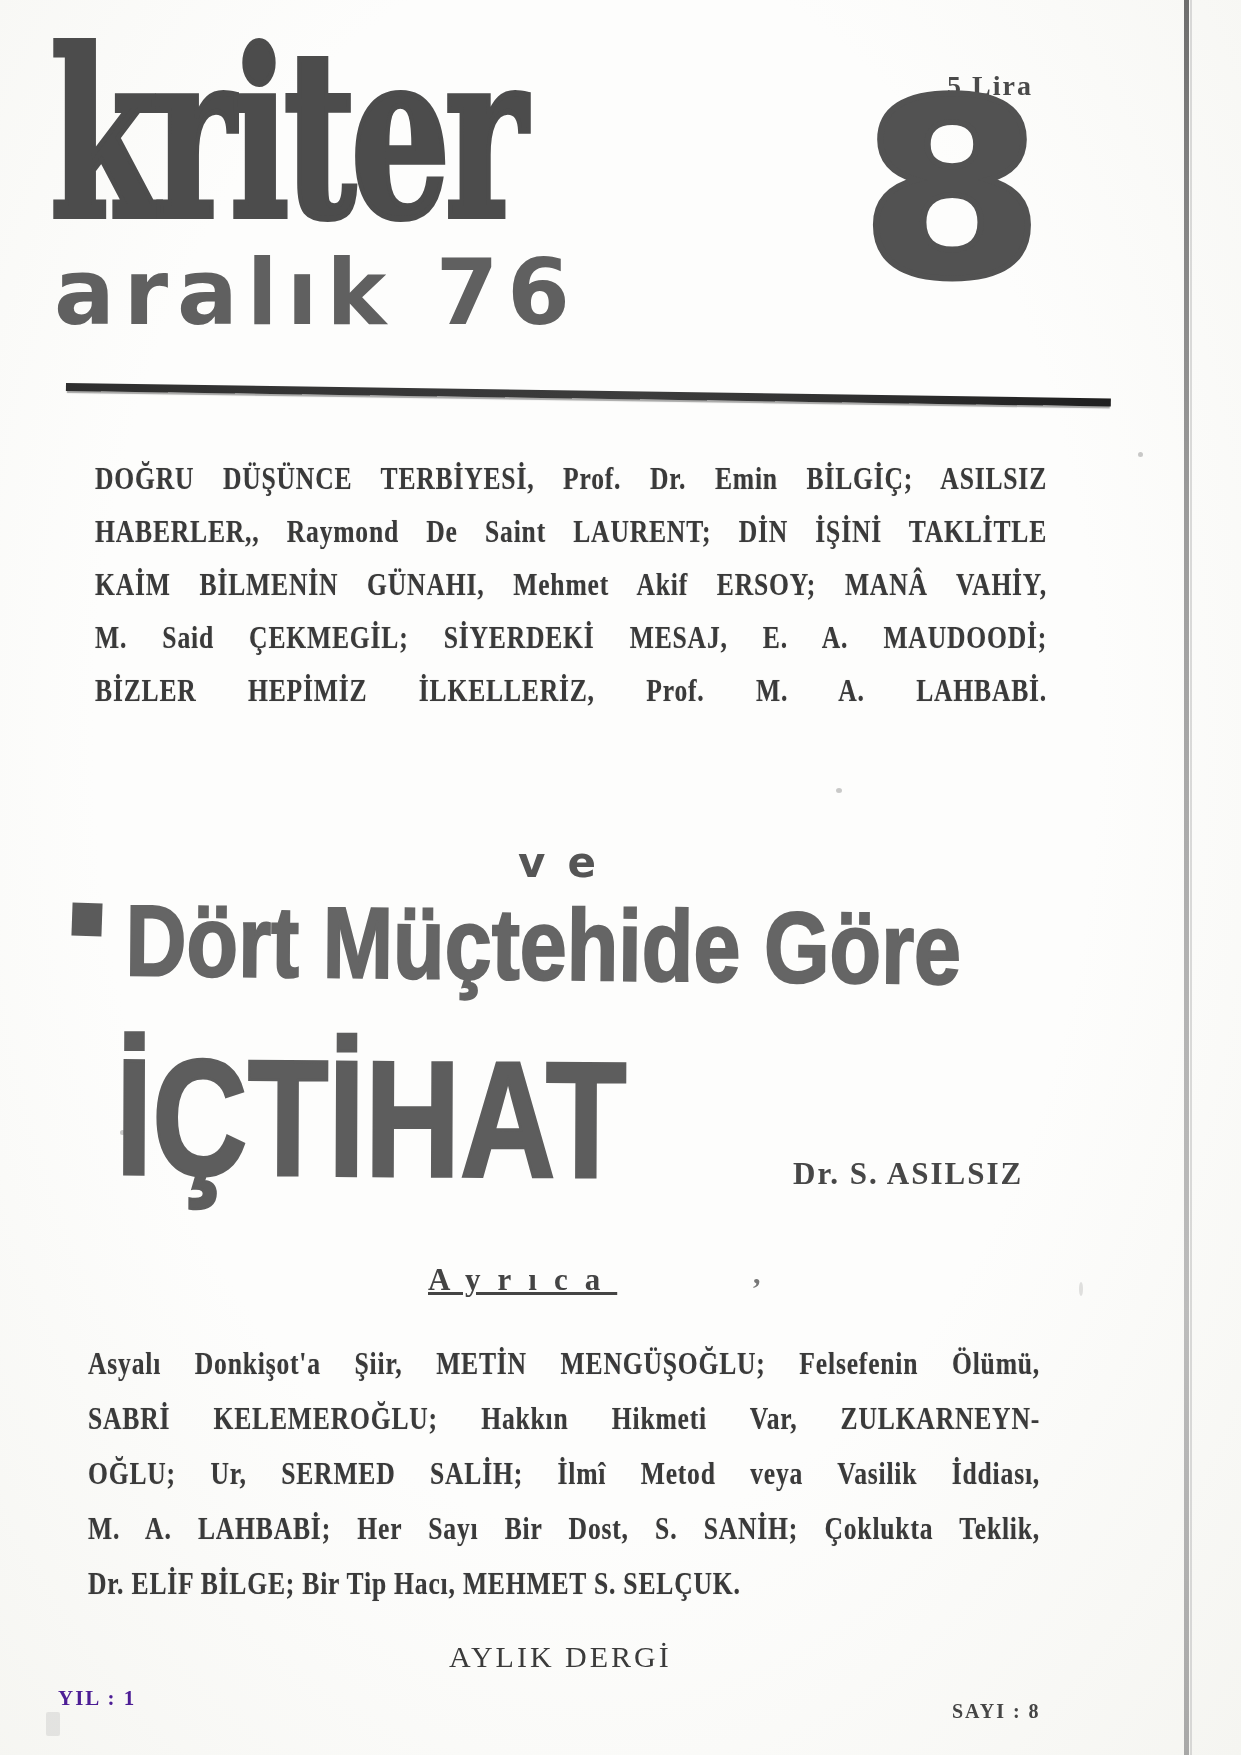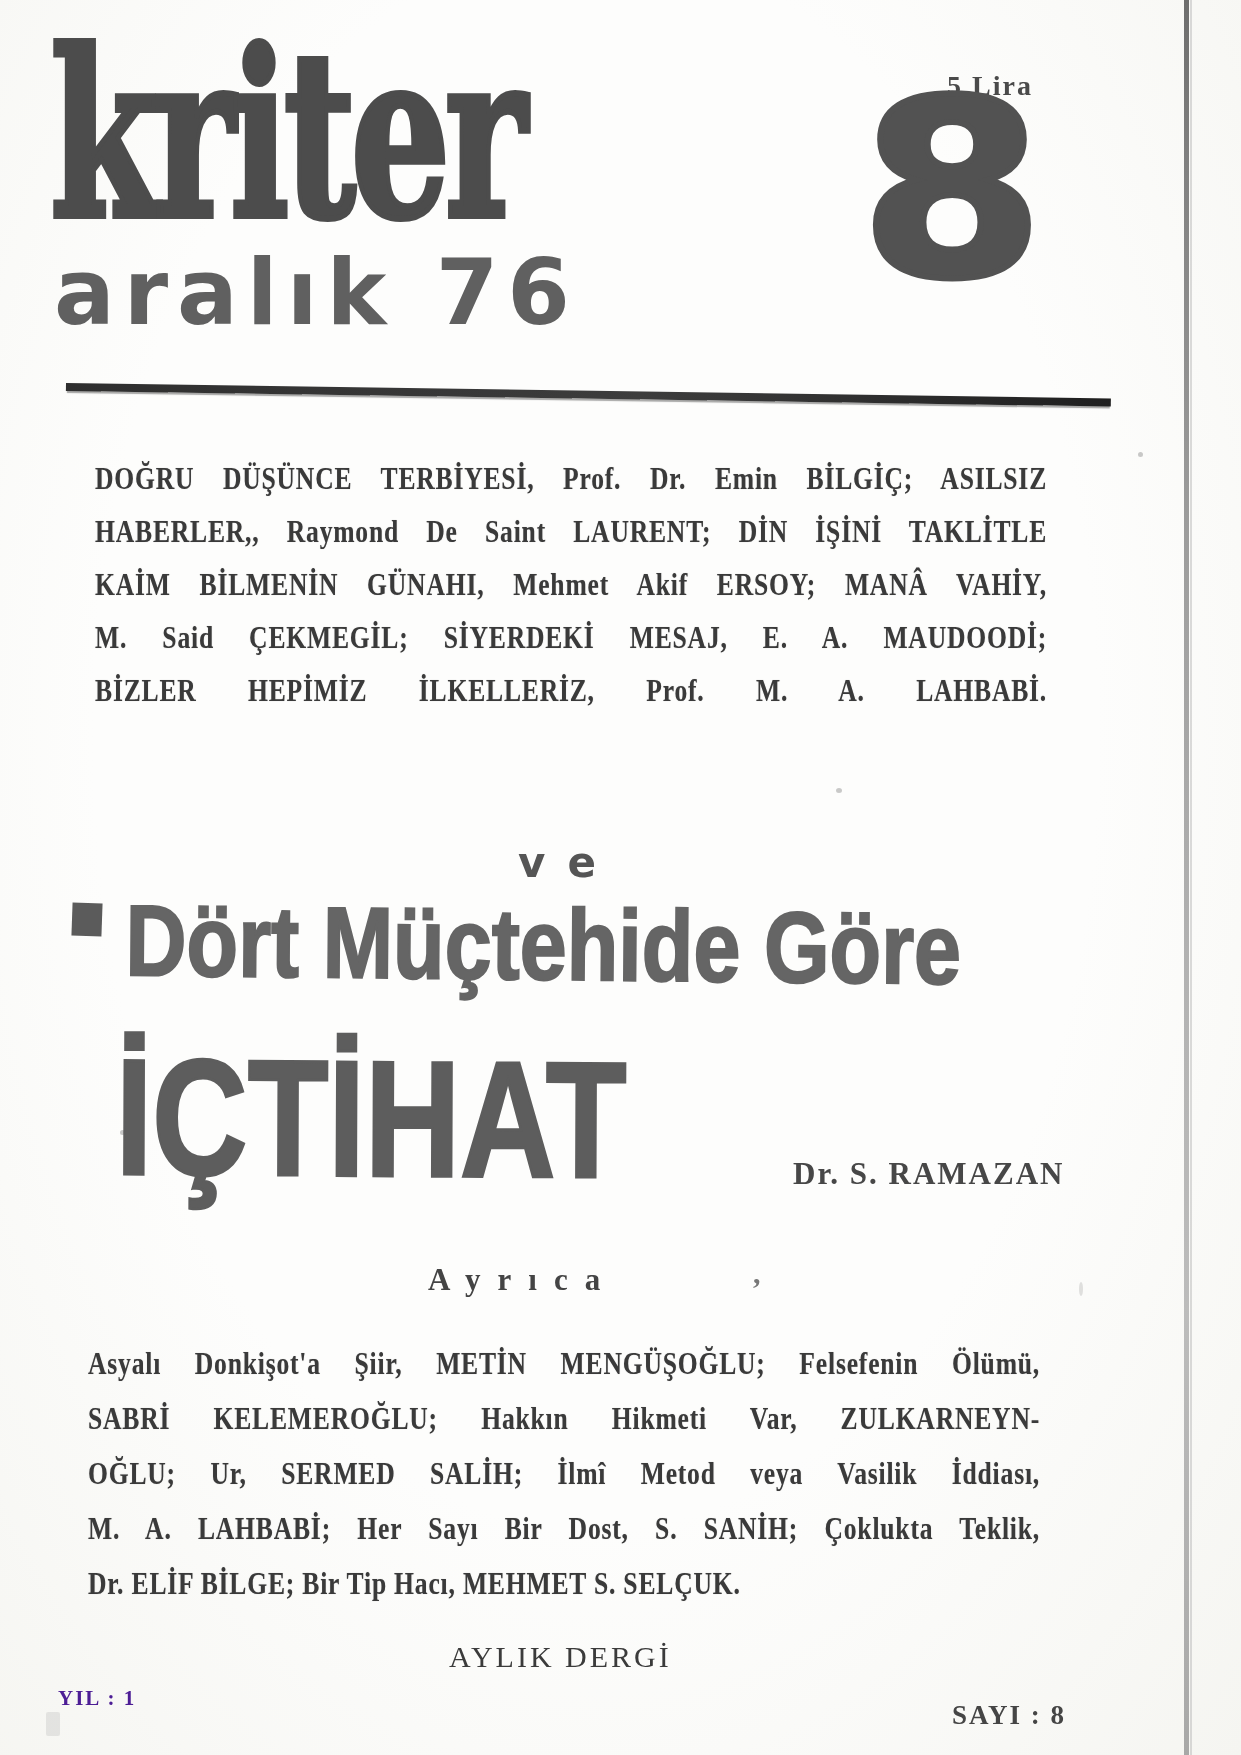--- a/index.html
+++ b/index.html
@@ -75,28 +75,28 @@
   .title2{
     left:116px;top:1032px;margin:0;font-family:"Liberation Sans", sans-serif;font-weight:bold;
     font-size:165px;line-height:170px;color:#5d5d5d;white-space:nowrap;
     transform:scale(0.8,1) rotate(0.3deg);transform-origin:left top;
     -webkit-text-stroke:3px #5d5d5d;
   }
   .author{
     left:793px;top:1156px;font-size:31px;font-weight:bold;color:#474747;letter-spacing:2px;white-space:nowrap;
   }
   .also-heading{
-    left:428px;top:1262px;font-size:31px;font-weight:bold;color:#444;letter-spacing:17px;white-space:nowrap;
+    left:428px;top:1262px;font-size:31px;font-weight:bold;color:#444;letter-spacing:17px;white-space:nowrap;text-decoration:underline;
   }
   .stray-comma{left:753px;top:1256px;font-size:30px;font-weight:bold;color:#777;}
 
   
   .footer-year{left:58px;top:1686px;font-size:21px;font-weight:bold;color:#4c1d95;letter-spacing:2px;}
   .footer-type{left:449px;top:1640px;font-size:30px;font-weight:normal;color:#3b3b3b;letter-spacing:3px;}
-  .footer-issue{left:952px;top:1700px;font-size:27px;font-weight:bold;color:#454545;letter-spacing:2px;}
+  .footer-issue{left:952px;top:1700px;font-size:20px;font-weight:bold;color:#454545;letter-spacing:2px;}
 </style>
 </head>
 <body>
 
 <div>
 
   <div class="abs scanline-v"></div>
   <div class="abs scanline-v2"></div>
   <div class="abs speck" style="left:1138px;top:452px;width:5px;height:5px;"></div>
   <div class="abs speck" style="left:836px;top:788px;width:6px;height:5px;"></div>
@@ -118,21 +118,21 @@
     <div class="jline">KAİM BİLMENİN GÜNAHI, Mehmet Akif ERSOY; MANÂ VAHİY,</div>
     <div class="jline">M. Said ÇEKMEGİL; SİYERDEKİ MESAJ, E. A. MAUDOODİ;</div>
     <div class="jline">BİZLER HEPİMİZ İLKELLERİZ, Prof. M. A. LAHBABİ.</div>
   </section>
 
   <div class="abs connector">ve</div>
 
   <div class="abs bullet"></div>
   <h1 class="abs title1">Dört Müçtehide Göre</h1>
   <h1 class="abs title2">İÇTİHAT</h1>
-  <div class="abs author">Dr. S. RAMAZAN</div>
+  <div class="abs author">Dr. S. ASILSIZ</div>
 
   <div class="abs also-heading">Ayrıca</div>
   <div class="abs stray-comma">,</div>
 
   <section class="abs jpara toc2">
     <div class="jline">Asyalı Donkişot'a Şiir, METİN MENGÜŞOĞLU; Felsefenin Ölümü,</div>
     <div class="jline">SABRİ KELEMEROĞLU; Hakkın Hikmeti Var, ZULKARNEYN-</div>
     <div class="jline">OĞLU; Ur, SERMED SALİH; İlmî Metod veya Vasilik İddiası,</div>
     <div class="jline">M. A. LAHBABİ; Her Sayı Bir Dost, S. SANİH; Çoklukta Teklik,</div>
     <div class="jline no-just">Dr. ELİF BİLGE; Bir Tip Hacı, MEHMET S. SELÇUK.</div>

